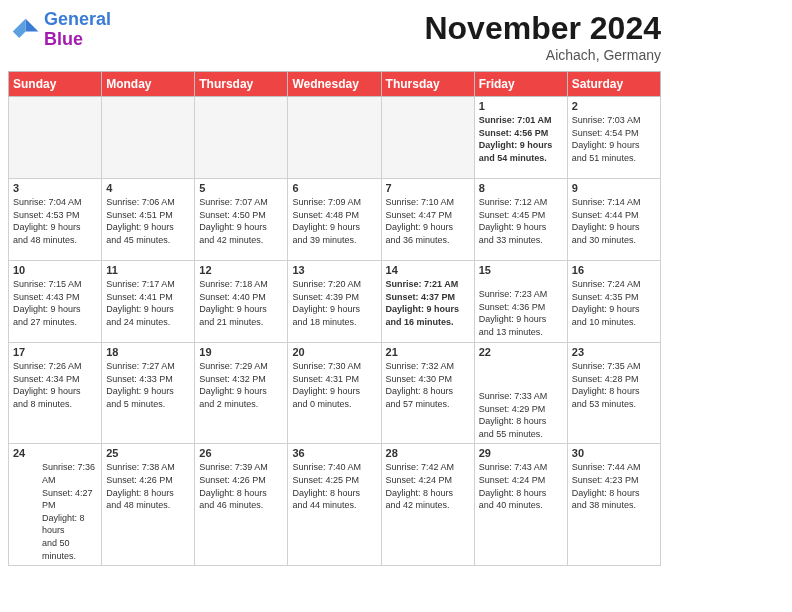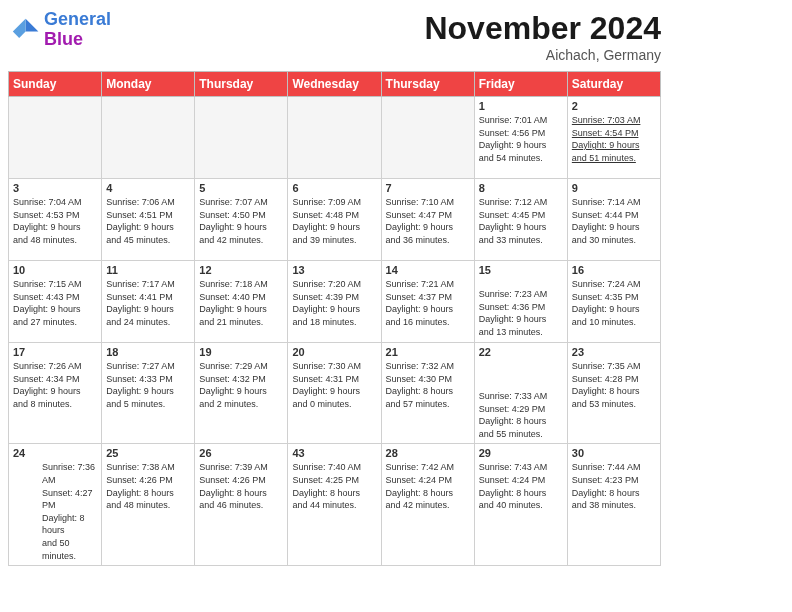--- a/index.html
+++ b/index.html
@@ -123,28 +123,28 @@
     </thead>
     <tbody id="calendar-body">
     <tr>
           <td class="empty"></td>
           <td class="empty"></td>
           <td class="empty"></td>
           <td class="empty"></td>
           <td class="empty"></td>
           <td>
             <span class="day-num">1</span>
-            <div class="day-info" style="white-space: pre-line;">Sunrise: 7:01 AM
+            <div class="day-info" style="white-space: pre-line; font-weight: bold;">Sunrise: 7:01 AM
 Sunset: 4:56 PM
 Daylight: 9 hours
 and 54 minutes.</div>
           </td>
           <td>
             <span class="day-num">2</span>
-            <div class="day-info" style="white-space: pre-line; text-decoration: underline;">Sunrise: 7:03 AM
+            <div class="day-info" style="white-space: pre-line;">Sunrise: 7:03 AM
 Sunset: 4:54 PM
 Daylight: 9 hours
 and 51 minutes.</div>
           </td>
         </tr>
         <tr>
           <td>
             <span class="day-num">3</span>
             <div class="day-info" style="white-space: pre-line;">Sunrise: 7:04 AM
 Sunset: 4:53 PM
@@ -218,21 +218,21 @@
           </td>
           <td>
             <span class="day-num">13</span>
             <div class="day-info" style="white-space: pre-line;">Sunrise: 7:20 AM
 Sunset: 4:39 PM
 Daylight: 9 hours
 and 18 minutes.</div>
           </td>
           <td>
             <span class="day-num">14</span>
-            <div class="day-info" style="white-space: pre-line;">Sunrise: 7:21 AM
+            <div class="day-info" style="white-space: pre-line; font-weight: bold;">Sunrise: 7:21 AM
 Sunset: 4:37 PM
 Daylight: 9 hours
 and 16 minutes.</div>
           </td>
           <td>
             <span class="day-num">15</span>
             <div class="day-info" style="white-space: pre-line; margin-top: 12px;">Sunrise: 7:23 AM
 Sunset: 4:36 PM
 Daylight: 9 hours
 and 13 minutes.</div>
@@ -312,21 +312,21 @@
 and 48 minutes.</div>
           </td>
           <td>
             <span class="day-num">26</span>
             <div class="day-info" style="white-space: pre-line;">Sunrise: 7:39 AM
 Sunset: 4:26 PM
 Daylight: 8 hours
 and 46 minutes.</div>
           </td>
           <td>
-            <span class="day-num">43</span>
+            <span class="day-num">36</span>
             <div class="day-info" style="white-space: pre-line;">Sunrise: 7:40 AM
 Sunset: 4:25 PM
 Daylight: 8 hours
 and 44 minutes.</div>
           </td>
           <td>
             <span class="day-num">28</span>
             <div class="day-info" style="white-space: pre-line;">Sunrise: 7:42 AM
 Sunset: 4:24 PM
 Daylight: 8 hours

